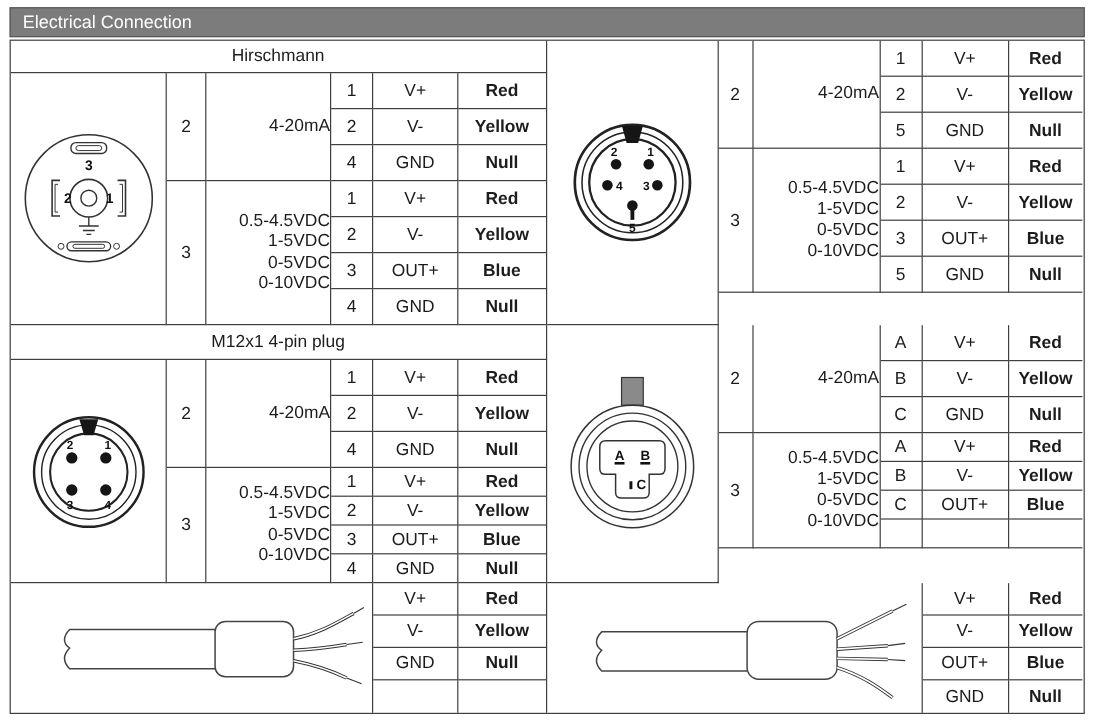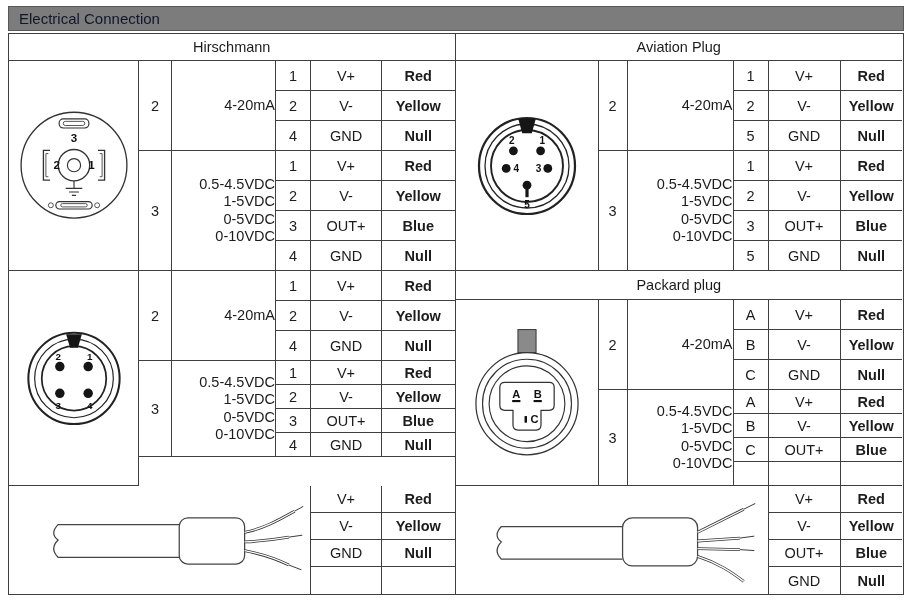--- a/index.html
+++ b/index.html
@@ -59,21 +59,21 @@
   .cable-pins { flex:1; display:flex; flex-direction:column; }
   .cable-pins .pin-row { height:27px; }
   .cable-pins .pin-row:last-child .c { border-bottom:none; }
   svg text { font-family:"Liberation Sans", sans-serif; }
 </style>
 </head>
 <body>
 
 <div class="page">
 
-  <div class="titlebar" style="background: rgb(124, 124, 124); color: #0f172a;">
+  <div class="titlebar" style="background: rgb(124, 124, 124); color: #ffffff;">
     <span>Electrical Connection</span>
   </div>
 
   <div class="tbl">
 
     <div class="quadrant half-l q-top sep">
       <div class="q-title c" style="border-right:none">Hirschmann</div>
       <div class="q-body">
         <div class="c img-cell">
           <svg width="124" height="142" viewBox="0 0 150 170">
@@ -149,21 +149,20 @@
                 <div class="c name-cell">GND</div>
                 <div class="c col-cell">Null</div>
               </div>
             </div>
           </div>
         </div>
       </div>
     </div>
 
     <div class="quadrant half-r q-top">
-      <div class="q-title c" style="border-right:none">Aviation Plug</div>
       <div class="q-body">
         <div class="c img-cell">
           <svg width="120" height="126" viewBox="0 0 150 150">
             <circle cx="75" cy="75" r="60" fill="none" stroke="#222" stroke-width="2.8"></circle>
             <circle cx="75" cy="75" r="52.5" fill="none" stroke="#222" stroke-width="1.6"></circle>
             <circle cx="75" cy="75" r="45" fill="none" stroke="#222" stroke-width="2.4"></circle>
             <path d="M64,16 L86,16 L81,34 L69,34 Z" fill="#151515"></path>
             <circle cx="58" cy="56" r="5.5" fill="#151515"></circle>
             <circle cx="92" cy="56" r="5.5" fill="#151515"></circle>
             <circle cx="49" cy="78" r="5.5" fill="#151515"></circle>
@@ -230,20 +229,21 @@
                 <div class="c name-cell">GND</div>
                 <div class="c col-cell">Null</div>
               </div>
             </div>
           </div>
         </div>
       </div>
     </div>
 
     <div class="quadrant half-l q-bot sep">
+      <div class="q-title c" style="border-right:none">M12x1 4-pin plug</div>
       <div class="q-body">
         <div class="c img-cell">
           <svg width="118" height="122" viewBox="0 0 150 155">
             <circle cx="75" cy="78" r="58" fill="none" stroke="#222" stroke-width="2.6"></circle>
             <circle cx="75" cy="78" r="50" fill="none" stroke="#222" stroke-width="1.5"></circle>
             <circle cx="75" cy="78" r="41" fill="none" stroke="#222" stroke-width="2.2"></circle>
             <path d="M65,22 L85,22 L80,39 L70,39 Z" fill="#151515"></path>
             <circle cx="57" cy="63" r="6" fill="#151515"></circle>
             <circle cx="93" cy="63" r="6" fill="#151515"></circle>
             <circle cx="57" cy="97" r="6" fill="#151515"></circle>
@@ -307,21 +307,20 @@
                 <div class="c name-cell">GND</div>
                 <div class="c col-cell">Null</div>
               </div>
             </div>
           </div>
         </div>
       </div>
     </div>
 
     <div class="quadrant half-r q-bot">
-      <div class="q-title c" style="border-right:none">Packard plug</div>
       <div class="q-body">
         <div class="c img-cell">
           <svg width="126" height="140" viewBox="0 0 150 170">
             <rect x="64" y="8" width="22" height="28" stroke="#333" stroke-width="1.2" fill="#8a8a8a"></rect>
             <circle cx="75" cy="98" r="62" fill="#fff" stroke="#333" stroke-width="1.5"></circle>
             <circle cx="75" cy="98" r="54" fill="none" stroke="#333" stroke-width="1.4"></circle>
             <circle cx="75" cy="98" r="46" fill="none" stroke="#333" stroke-width="1.4"></circle>
             <path d="M48,72 H102 Q108,72 108,78 V100 Q108,106 102,106 H92 V124 Q92,130 86,130 H64 Q58,130 58,124 V106 H48 Q42,106 42,100 V78 Q42,72 48,72 Z" fill="#fff" stroke="#333" stroke-width="1.5"></path>
             <text x="62" y="91" font-size="13.5" font-weight="bold" text-anchor="middle" fill="#111">A</text>
             <rect x="57" y="93.5" width="10" height="2.6" fill="#111"></rect>

